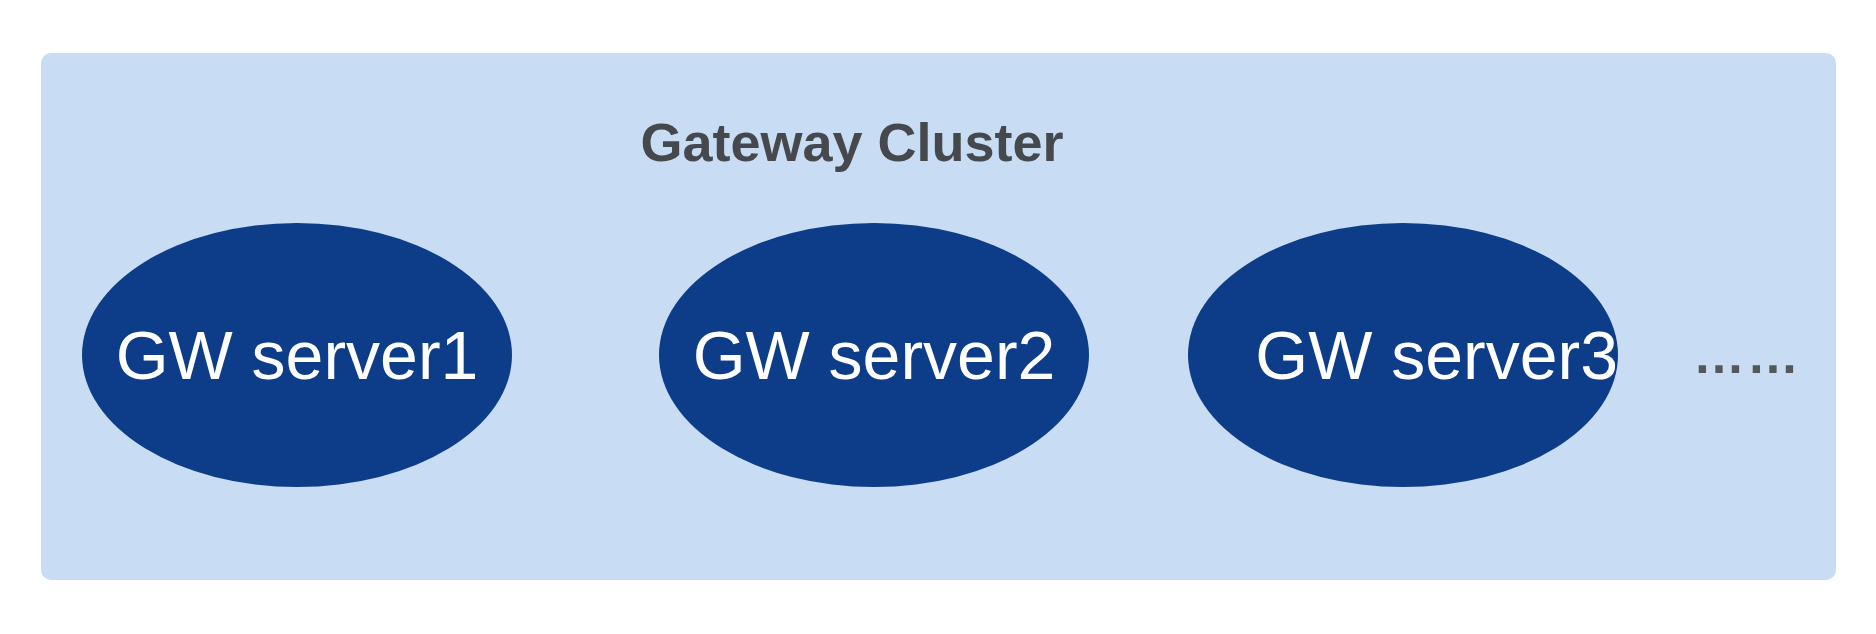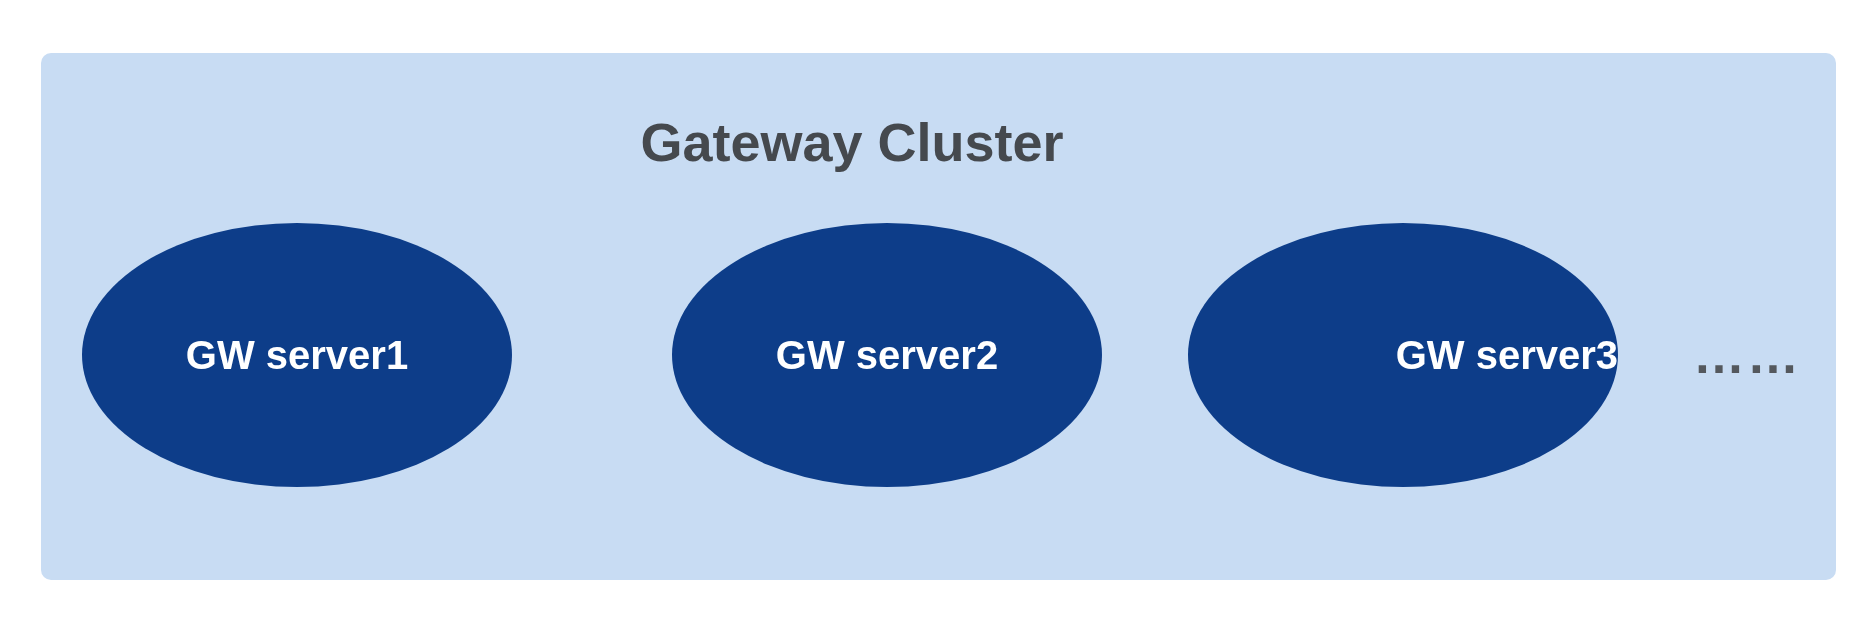--- a/index.html
+++ b/index.html
@@ -48,26 +48,26 @@
     top: 170px;
     width: 430px;
     height: 264px;
     background: var(--node-fill);
     border-radius: 50%;
     display: flex;
     align-items: center;
     justify-content: center;
   }
   .node-1 { left: 41px; }
-  .node-2 { left: 631px; }
+  .node-2 { left: 618px; }
   .node-3 { left: 1147px; justify-content: flex-end; }
   .node-label {
     color: var(--node-text);
-    font-size: 40px;
-    font-weight: 700;
+    font-size: 68px;
+    font-weight: 400;
     line-height: 1;
     white-space: nowrap;
   }
   .more-ellipsis {
     position: absolute;
     left: 1636px;
     top: 170px;
     width: 140px;
     height: 264px;
     display: flex;

